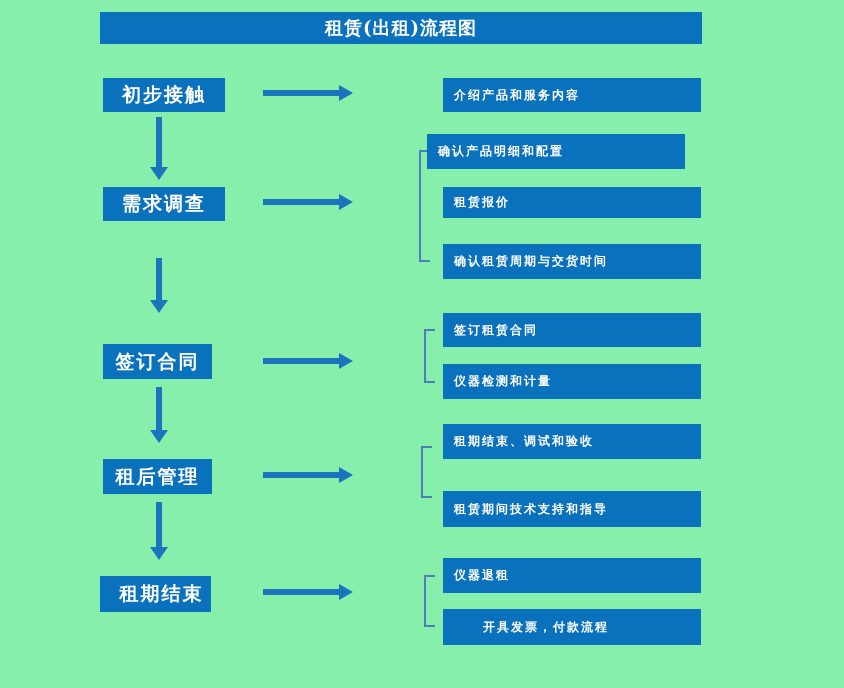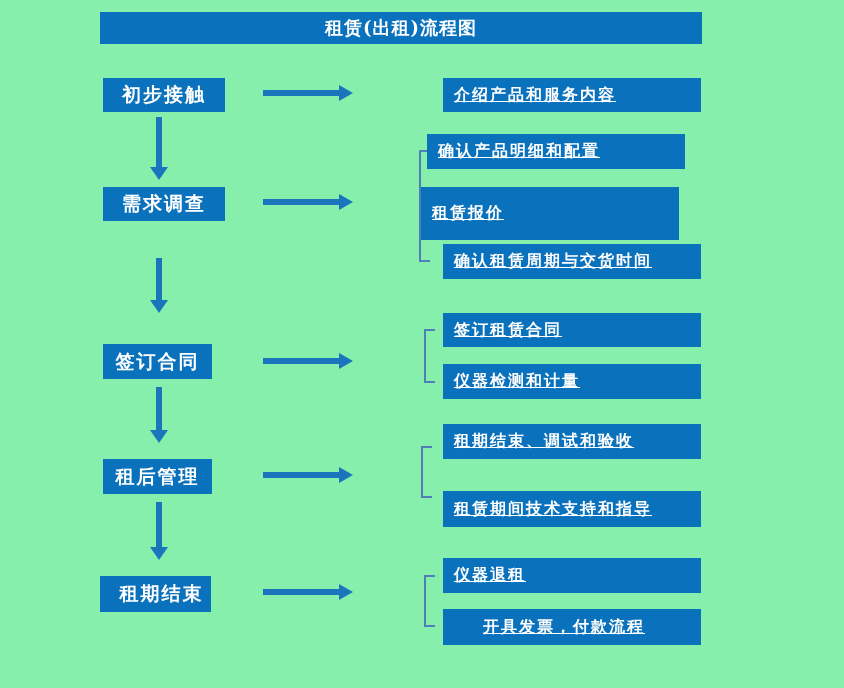--- a/index.html
+++ b/index.html
@@ -30,23 +30,22 @@
     letter-spacing: 1px;
   }
   .left-box {
     justify-content: center;
     font-size: 19px;
     letter-spacing: 2px;
   }
   .right-box {
     justify-content: flex-start;
     padding-left: 11px;
-    font-size: 16px;
+    font-size: 12px;
     letter-spacing: 2px;
-    text-decoration: underline;
   }
   
   .arrow-right { position: absolute; }
   .ar-shaft {
     position: absolute;
     left: 0; right: 13px; top: 50%;
     margin-top: -3px; height: 6px;
     background: #1b75bc;
   }
   .ar-head {
@@ -141,21 +140,21 @@
   </div>
 
   <div class="bracket" style="left:419px; top:150px; height:112px;"></div>
   <div class="bracket" style="left:424px; top:329px; height:54px;"></div>
   <div class="bracket" style="left:421px; top:446px; height:52px;"></div>
   <div class="bracket" style="left:424px; top:575px; height:52px;"></div>
 
   <div class="blue-box right-box" style="left:443px; top:78px; width:258px; height:34px;">介绍产品和服务内容</div>
 
   <div class="blue-box right-box" style="left:427px; top:134px; width:258px; height:35px;">确认产品明细和配置</div>
-  <div class="blue-box right-box" style="left:421px; top:187px; width:258px; height:53px;">租赁报价</div>
+  <div class="blue-box right-box" style="left:443px; top:187px; width:258px; height:31px;">租赁报价</div>
   <div class="blue-box right-box" style="left:443px; top:244px; width:258px; height:35px;">确认租赁周期与交货时间</div>
 
   <div class="blue-box right-box" style="left:443px; top:313px; width:258px; height:34px;">签订租赁合同</div>
   <div class="blue-box right-box" style="left:443px; top:364px; width:258px; height:35px;">仪器检测和计量</div>
 
   <div class="blue-box right-box" style="left:443px; top:424px; width:258px; height:35px;">租期结束、调试和验收</div>
   <div class="blue-box right-box" style="left:443px; top:491px; width:258px; height:36px;">租赁期间技术支持和指导</div>
 
   <div class="blue-box right-box" style="left:443px; top:558px; width:258px; height:35px;">仪器退租</div>
   <div class="blue-box right-box" style="left:443px; top:609px; width:258px; height:36px;padding-left:40px;">开具发票，付款流程</div>

